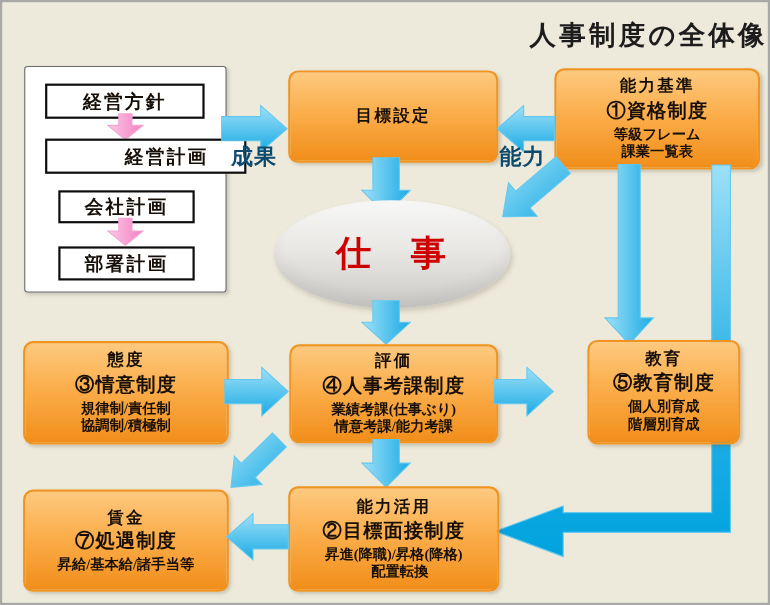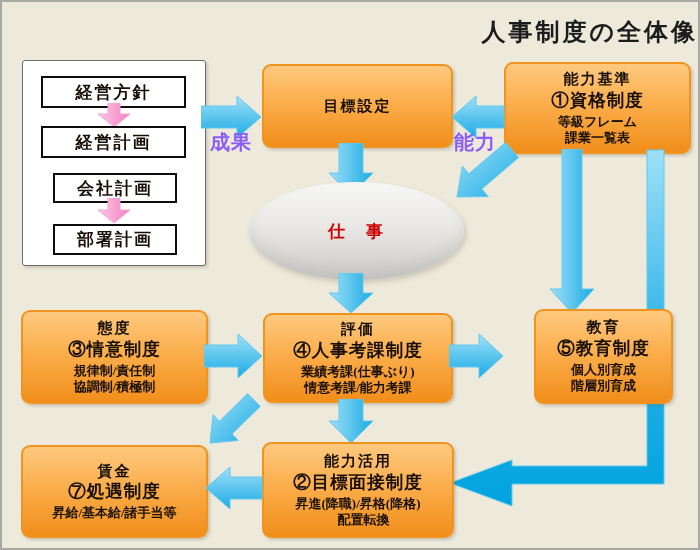--- a/index.html
+++ b/index.html
@@ -34,24 +34,24 @@
   .obox .l1{font-size:15px;font-weight:bold;letter-spacing:2px;}
   .obox .l2{font-size:17.5px;font-weight:bold;letter-spacing:1px;margin-top:1px;}
   .obox .l3{font-size:13px;font-weight:bold;margin-top:2px;}
   
   .ellipse{
     position:absolute;left:247px;top:180px;width:215px;height:98px;border-radius:50%;
     background:linear-gradient(180deg,#f7f7f6 0%,#e9e8e5 45%,#cbcac6 100%);
     box-shadow:2px 3px 5px rgba(110,100,80,.25), inset 0 -8px 14px rgba(0,0,0,.06);
     display:flex;align-items:center;justify-content:center;
   }
-  .work-text{font-size:17px;font-weight:bold;color:#cc0000;letter-spacing:2px;}
+  .work-text{font-size:32px;font-weight:bold;color:#cc0000;letter-spacing:2px;}
   .flabel{
     position:absolute;width:58px;text-align:center;
-    color:#8b5cf6;font-size:20px;font-weight:bold;letter-spacing:1px;
+    color:#0c4a6e;font-size:20px;font-weight:bold;letter-spacing:1px;
   }
   .arrow{position:absolute;display:block;}
 </style>
 </head>
 <body>
 
 <div class="stage">
 
   <div class="page-title">人事制度の全体像</div>
 
@@ -61,21 +61,21 @@
     </div>
     <svg class="arrow" style="left:72px;top:42px;" width="38" height="25" viewBox="0 0 38 25">
       <defs>
           <linearGradient id="pk1" x1="0" y1="0" x2="1" y2="0">
         <stop offset="0" stop-color="#fcc9e4"></stop>
             <stop offset="1" stop-color="#f380c4"></stop>
       </linearGradient>
         </defs>
       <polygon points="13,0 25,0 25,11 35,11 19,24 3,11 13,11" fill="url(#pk1)" stroke="#f3a6d3" stroke-width="1"></polygon>
     </svg>
-    <div class="pbox" style="left:18px;top:65px;width:141px;height:28px;">
+    <div class="pbox" style="left:18px;top:65px;width:141px;height:28px;padding-left:38px;">
       <span>経営計画</span>
     </div>
     <div class="pbox" style="left:30px;top:112px;width:120px;height:26px;">
       <span>会社計画</span>
     </div>
     <svg class="arrow" style="left:72px;top:137px;" width="38" height="26" viewBox="0 0 38 26">
       <defs>
           <linearGradient id="pk2" x1="0" y1="0" x2="1" y2="0">
         <stop offset="0" stop-color="#fcc9e4"></stop>
             <stop offset="1" stop-color="#f380c4"></stop>

